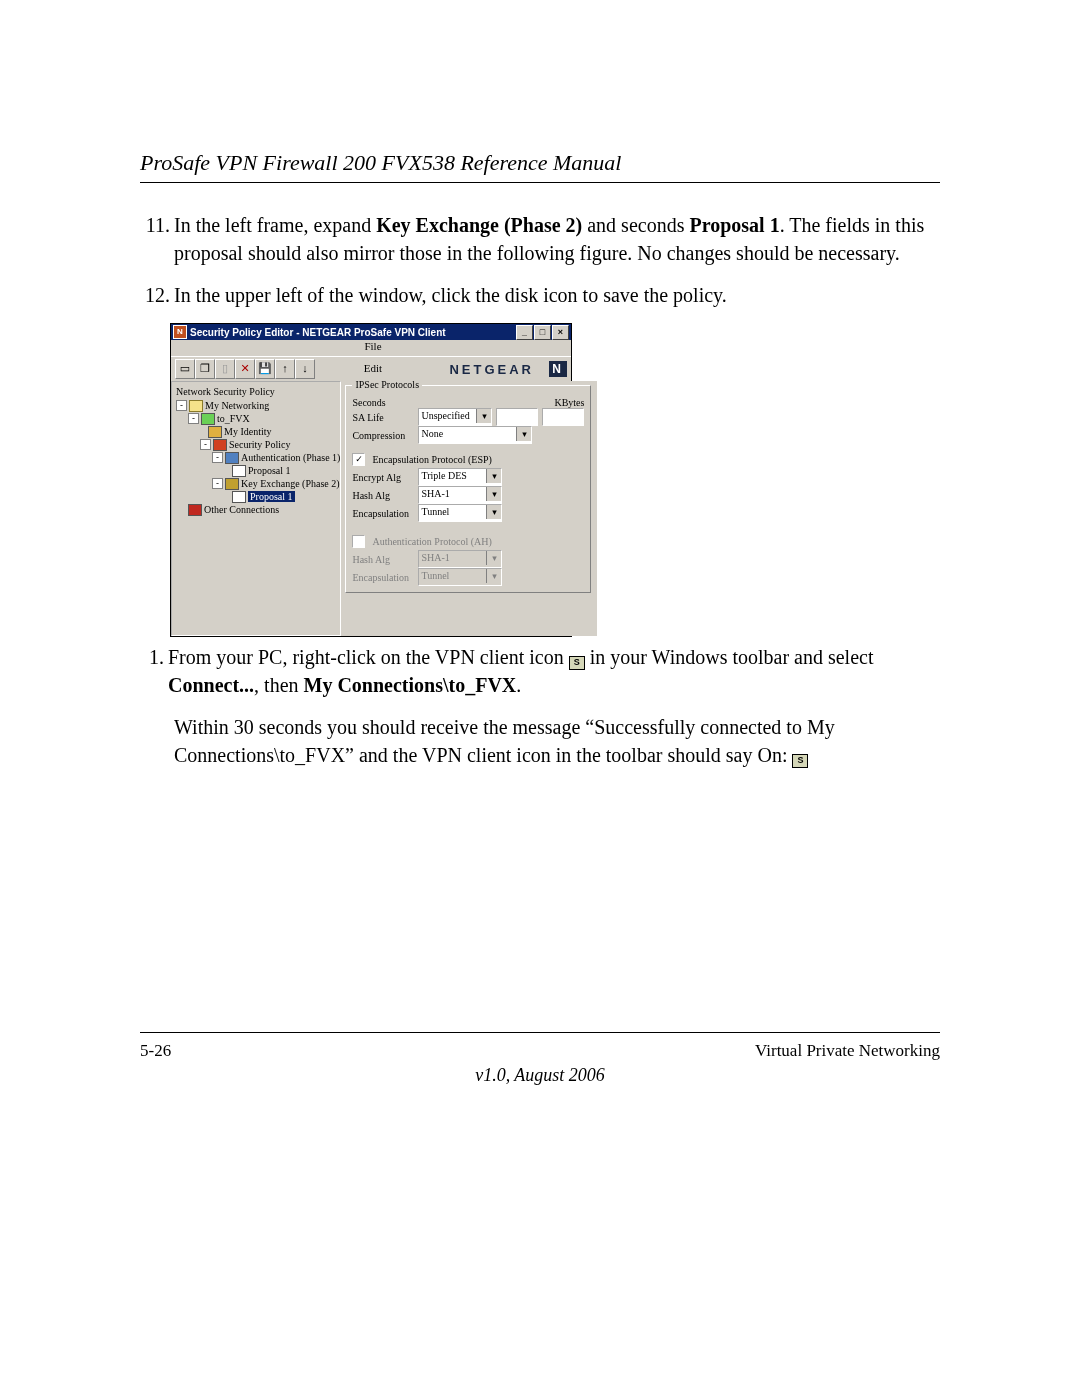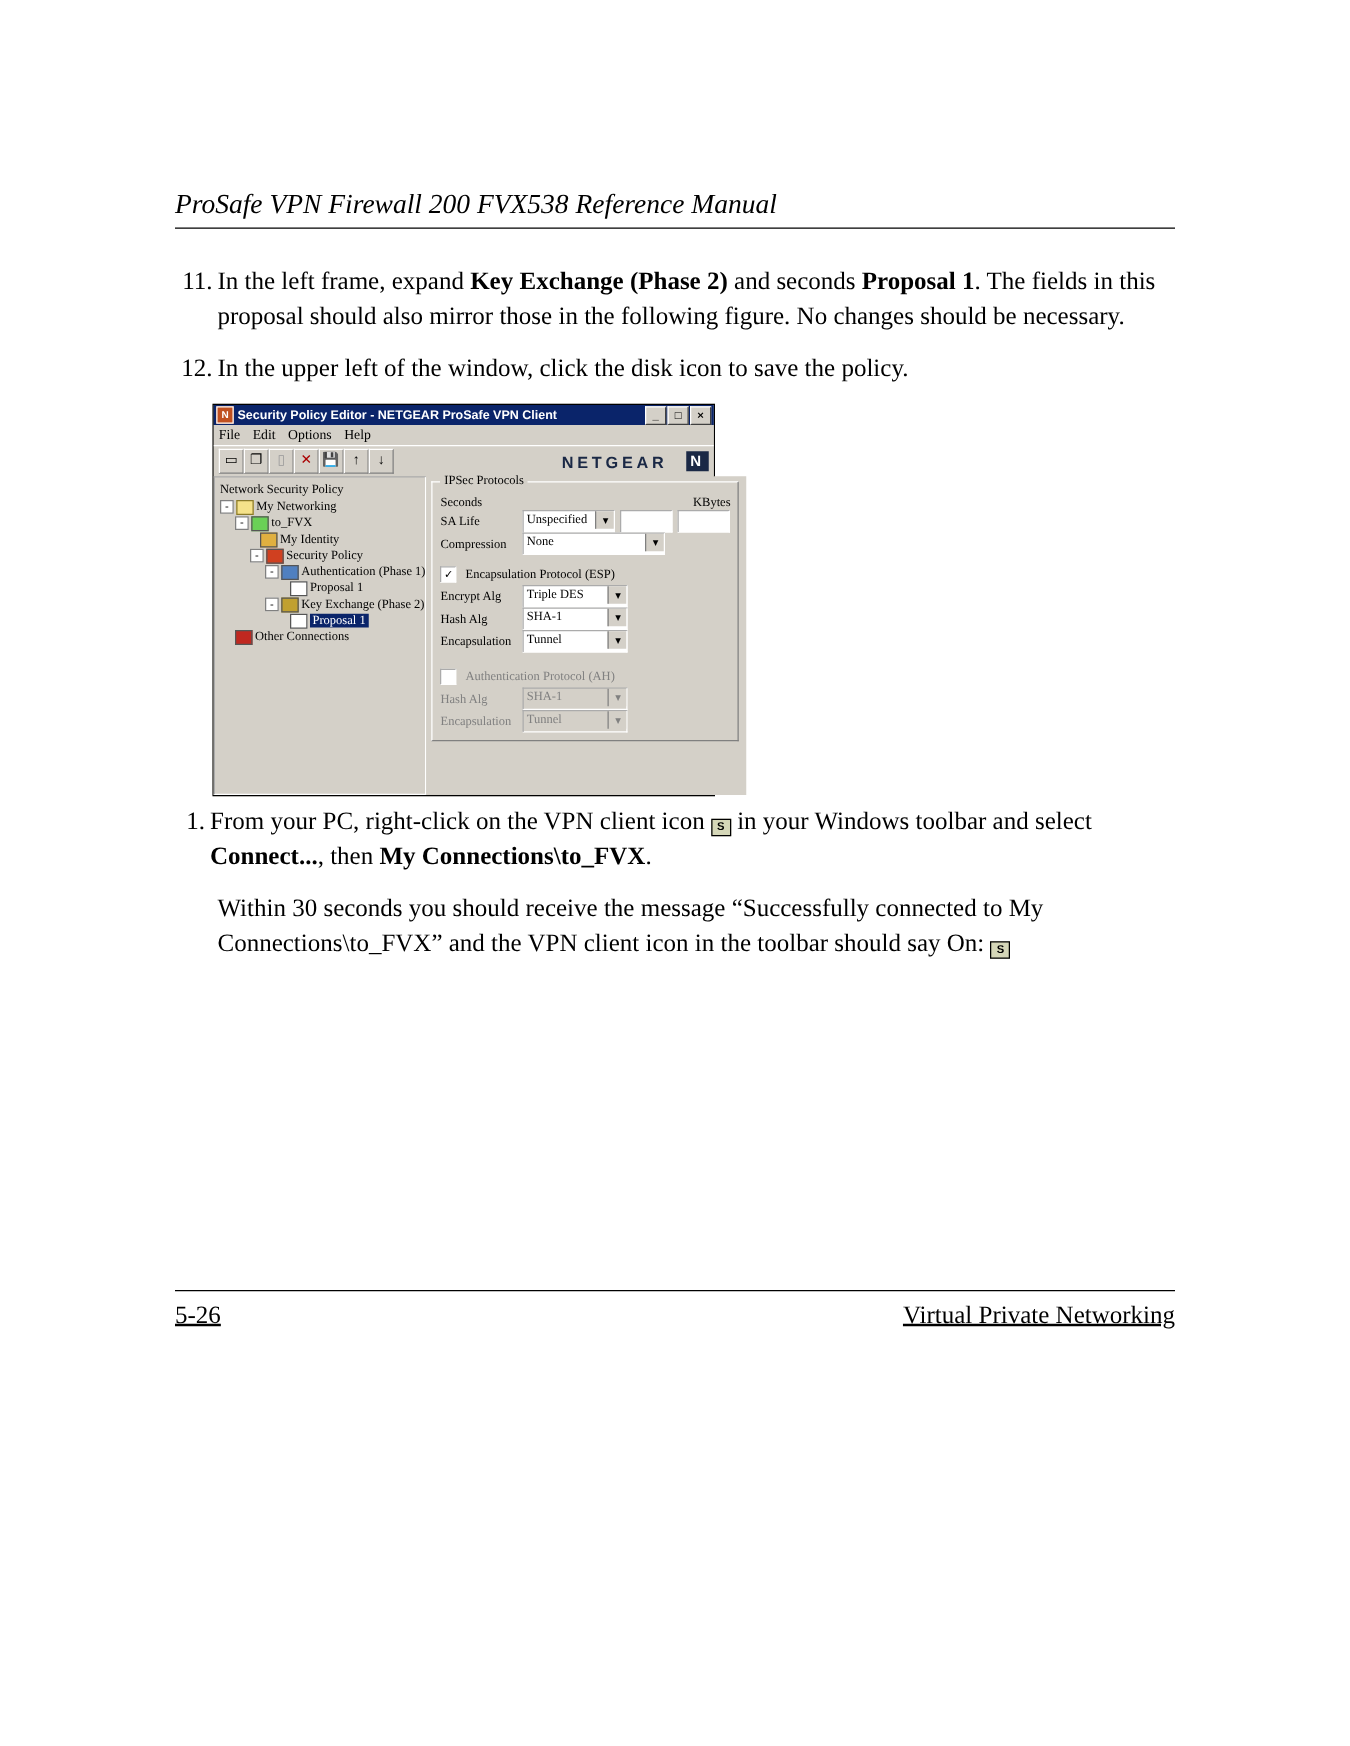--- a/index.html
+++ b/index.html
@@ -10,32 +10,32 @@
   .hr-foot{border:none;border-top:1.5px solid #000;margin:0 0 8px 0;}
   .step{font-size:20px;line-height:1.4;margin-bottom:14px;display:flex;}
   .step-num{width:30px;flex:none;text-align:right;margin-right:4px;}
   .step-body{flex:1;}
   b{font-weight:bold;}
   .fig-wrap{margin:14px 0 6px 30px;}
   .fig-cap{font:bold 15px Arial,Helvetica,sans-serif;margin:10px 0 0 30px;}
   .h2{font:bold 26px Arial,Helvetica,sans-serif;margin:32px 0 18px 0;}
   .para{font-size:20px;line-height:1.4;margin:12px 0 0 34px;}
   .footer{position:absolute;left:140px;right:140px;top:1032px;}
-  .foot-row{display:flex;justify-content:space-between;font-size:20px;text-decoration:underline;}
+  .foot-row{display:flex;justify-content:space-between;font-size:17px;}
   .foot-ver{text-align:center;font-style:italic;font-size:18px;margin-top:4px;}
   .mini-icon{display:inline-block;width:14px;height:12px;border:1px solid #000;background:#d5d7b8;font:bold 9px/11px Arial;text-align:center;vertical-align:-1px;}
 
   
   .win{width:400px;border:1px solid #000;font-family:"MS Sans Serif",Tahoma,Arial,sans-serif;background:#d4d0c8;}
   .titlebar{background:#0a246a;color:#fff;height:16px;display:flex;align-items:center;padding:0 2px;}
   .titlebar .ticon{width:12px;height:12px;background:#c05020;border:1px solid #fff;margin-right:3px;font:bold 8px/11px Arial;text-align:center;}
   .titlebar .ttxt{font:bold 10px Arial;white-space:nowrap;}
   .titlebar .spacer{flex:1;}
   .tbtn{width:15px;height:13px;background:#d4d0c8;border:1px solid #fff;border-right-color:#404040;border-bottom-color:#404040;margin-left:1px;font:bold 9px/12px Arial;text-align:center;color:#000;}
-  .menubar{height:16px;background:#d4d0c8;display:flex;align-items:center;padding-left:4px;gap:10px;font:11px Tahoma;}
+  .menubar{height:16px;background:#d4d0c8;display:flex;align-items:center;padding-left:4px;gap:10px;font:11px Tahoma;flex-direction:column;}
   .toolbar{height:24px;background:#d4d0c8;display:flex;align-items:center;justify-content:space-between;padding:0 4px;border-top:1px solid #fff;}
   .tool-left{display:flex;gap:0;}
   .tbut{width:18px;height:18px;border:1px solid #fff;border-right-color:#808080;border-bottom-color:#808080;background:#d4d0c8;font:11px/17px Arial;text-align:center;}
   .brand{font:bold 13px Arial;letter-spacing:3px;display:flex;align-items:center;gap:15px;color:#1a2845;}
   .brand .sq{width:18px;height:16px;background:#1a2845;color:#fff;font:bold 12px/16px Arial;text-align:center;}
   .body2{display:flex;height:255px;}
   .tree{width:185px;border:1px inset #fff;background:#d4d0c8;font:10px Tahoma;padding:2px 0 0 2px;}
   .tree-title{padding:2px;}
   .node{display:flex;align-items:center;height:13px;white-space:nowrap;}
   .sp{display:inline-block;}
@@ -220,13 +220,14 @@
     <span>Within 30 seconds you should receive the message “Successfully connected to My Connections\to_FVX” and the VPN client icon in the toolbar should say On: </span> <span class="mini-icon">S</span>
   </div>
 </div>
 
 <div class="footer">
   <hr class="hr-foot">
   <div class="foot-row">
     <span>5-26</span>
     <span>Virtual Private Networking</span>
   </div>
+  <div class="foot-ver">v1.0, August 2006</div>
 </div>
 
 </body></html>

